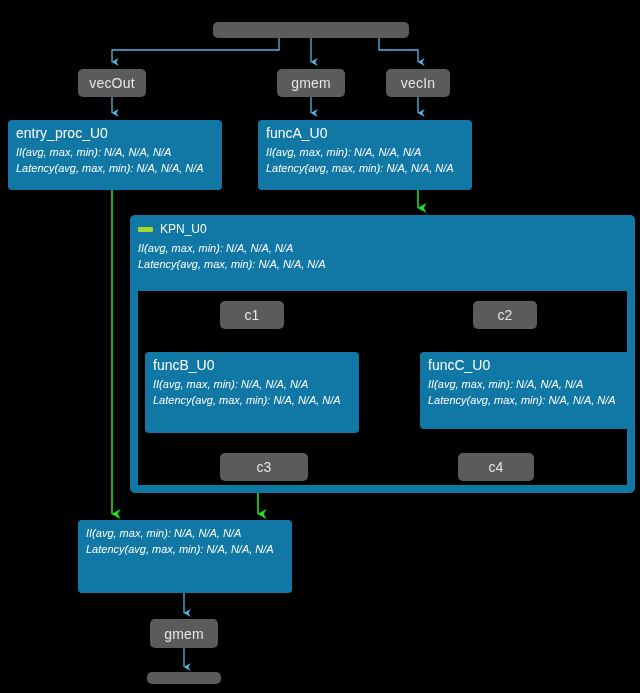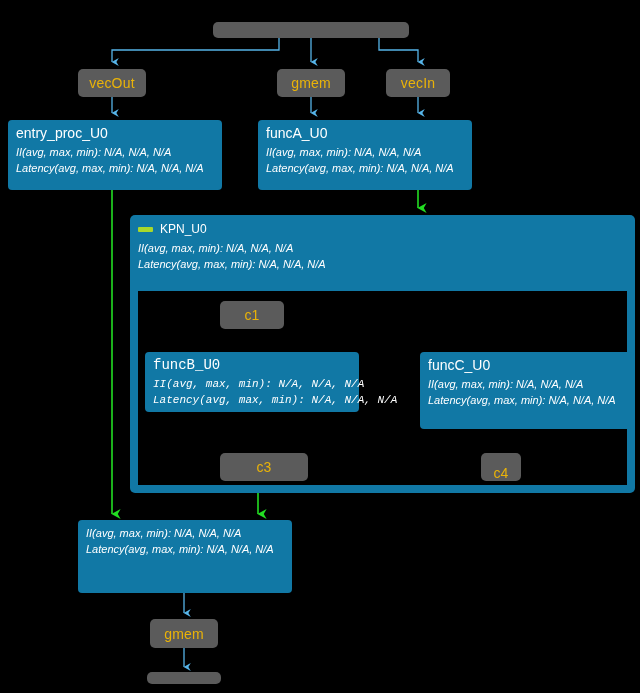--- a/index.html
+++ b/index.html
@@ -26,21 +26,21 @@
     pointer-events: none;
   }
   .node {
     position: absolute;
     box-sizing: border-box;
   }
   
   .port {
     background: #5b5b5b;
     border-radius: 5px;
-    color: #eab308;
+    color: #e5e5e5;
     font-size: 14px;
     display: flex;
     align-items: center;
     justify-content: center;
     letter-spacing: 0.2px;
   }
   .bar {
     background: #5b5b5b;
     border-radius: 5px;
   }
@@ -182,37 +182,40 @@
     </div>
     <div class="metric">II(avg, max, min): N/A, N/A, N/A</div>
     <div class="metric">Latency(avg, max, min): N/A, N/A, N/A</div>
   </div>
 
   <div class="inner-region" style="left:138px; top:291px; width:489px; height:194px;"></div>
 
   <div class="node port" style="left:220px; top:301px; width:64px; height:28px;text-align:center;">
     <span>c1</span>
   </div>
-
-  <div class="node proc" style="left:145px; top:352px; width:214px; height:60px;font-family:Liberation Mono, monospace;">
+  <div class="node port" style="left:473px; top:301px; width:64px; height:28px;">
+    <span>c2</span>
+  </div>
+
+  <div class="node proc" style="left:145px; top:352px; width:214px; height:81px;">
     <div class="title">funcB_U0</div>
     <div class="metric">II(avg, max, min): N/A, N/A, N/A</div>
     <div class="metric">Latency(avg, max, min): N/A, N/A, N/A</div>
   </div>
 
   <div class="node proc" style="left:420px; top:352px; width:214px; height:77px;">
     <div class="title">funcC_U0</div>
     <div class="metric">II(avg, max, min): N/A, N/A, N/A</div>
     <div class="metric">Latency(avg, max, min): N/A, N/A, N/A</div>
   </div>
 
   <div class="node port" style="left:220px; top:453px; width:88px; height:28px;">
     <span>c3</span>
   </div>
-  <div class="node port" style="left:481px; top:453px; width:40px; height:28px;align-items:flex-end;">
+  <div class="node port" style="left:458px; top:453px; width:76px; height:28px;">
     <span>c4</span>
   </div>
 
   <div class="node proc" style="left:78px; top:520px; width:214px; height:73px;">
     <div class="metric">II(avg, max, min): N/A, N/A, N/A</div>
     <div class="metric">Latency(avg, max, min): N/A, N/A, N/A</div>
   </div>
 
   <div class="node port" style="left:150px; top:619px; width:68px; height:29px;">
     <span>gmem</span>

